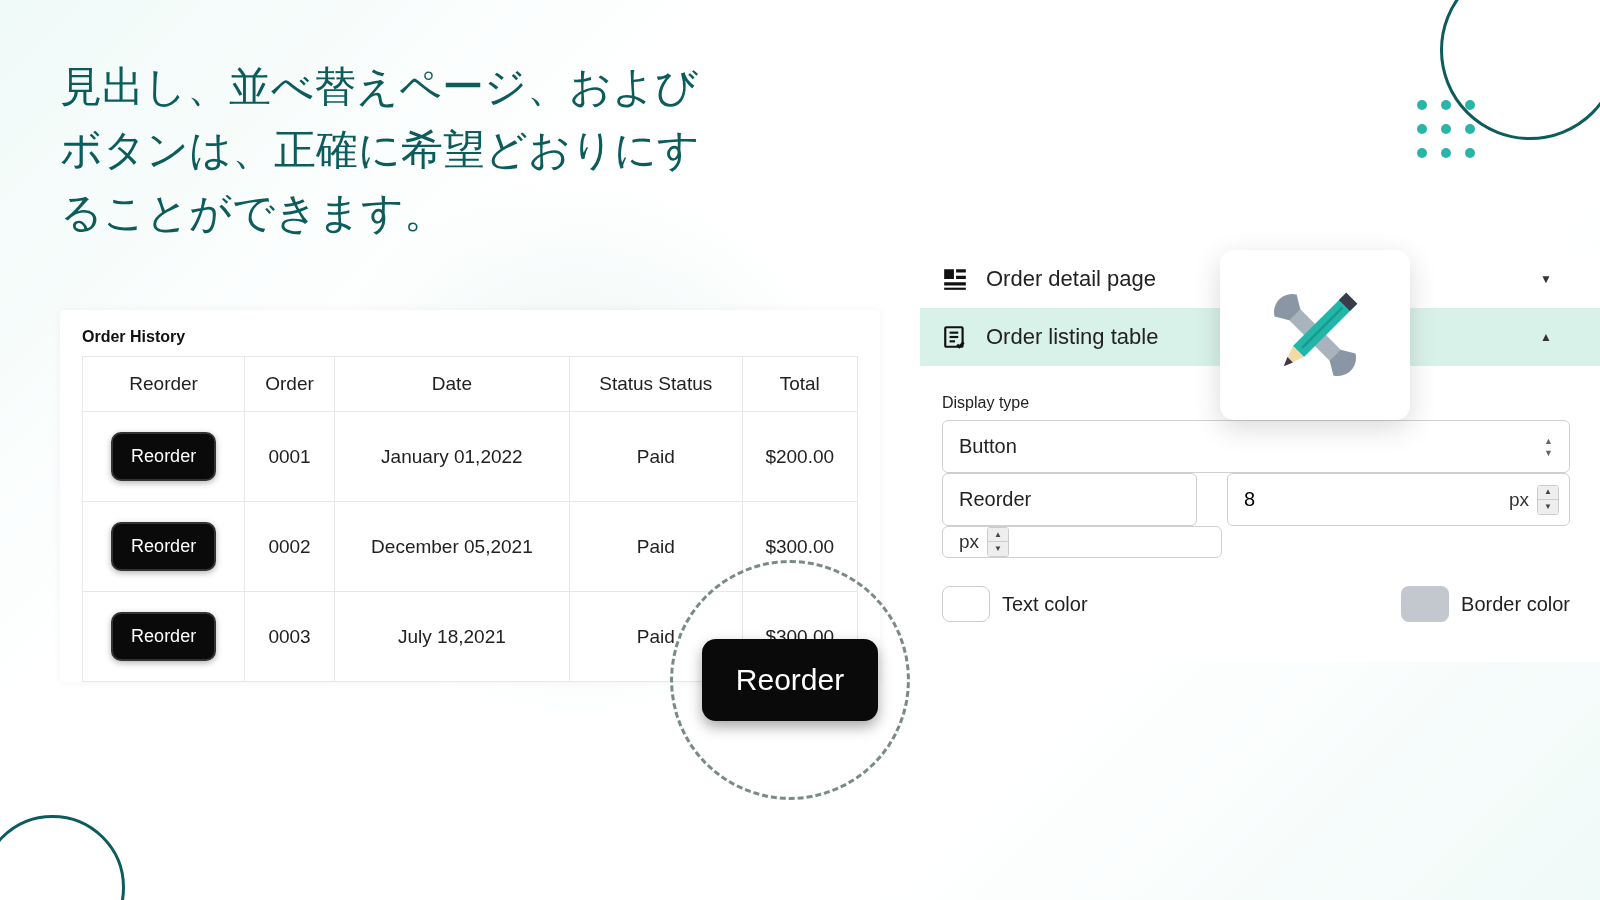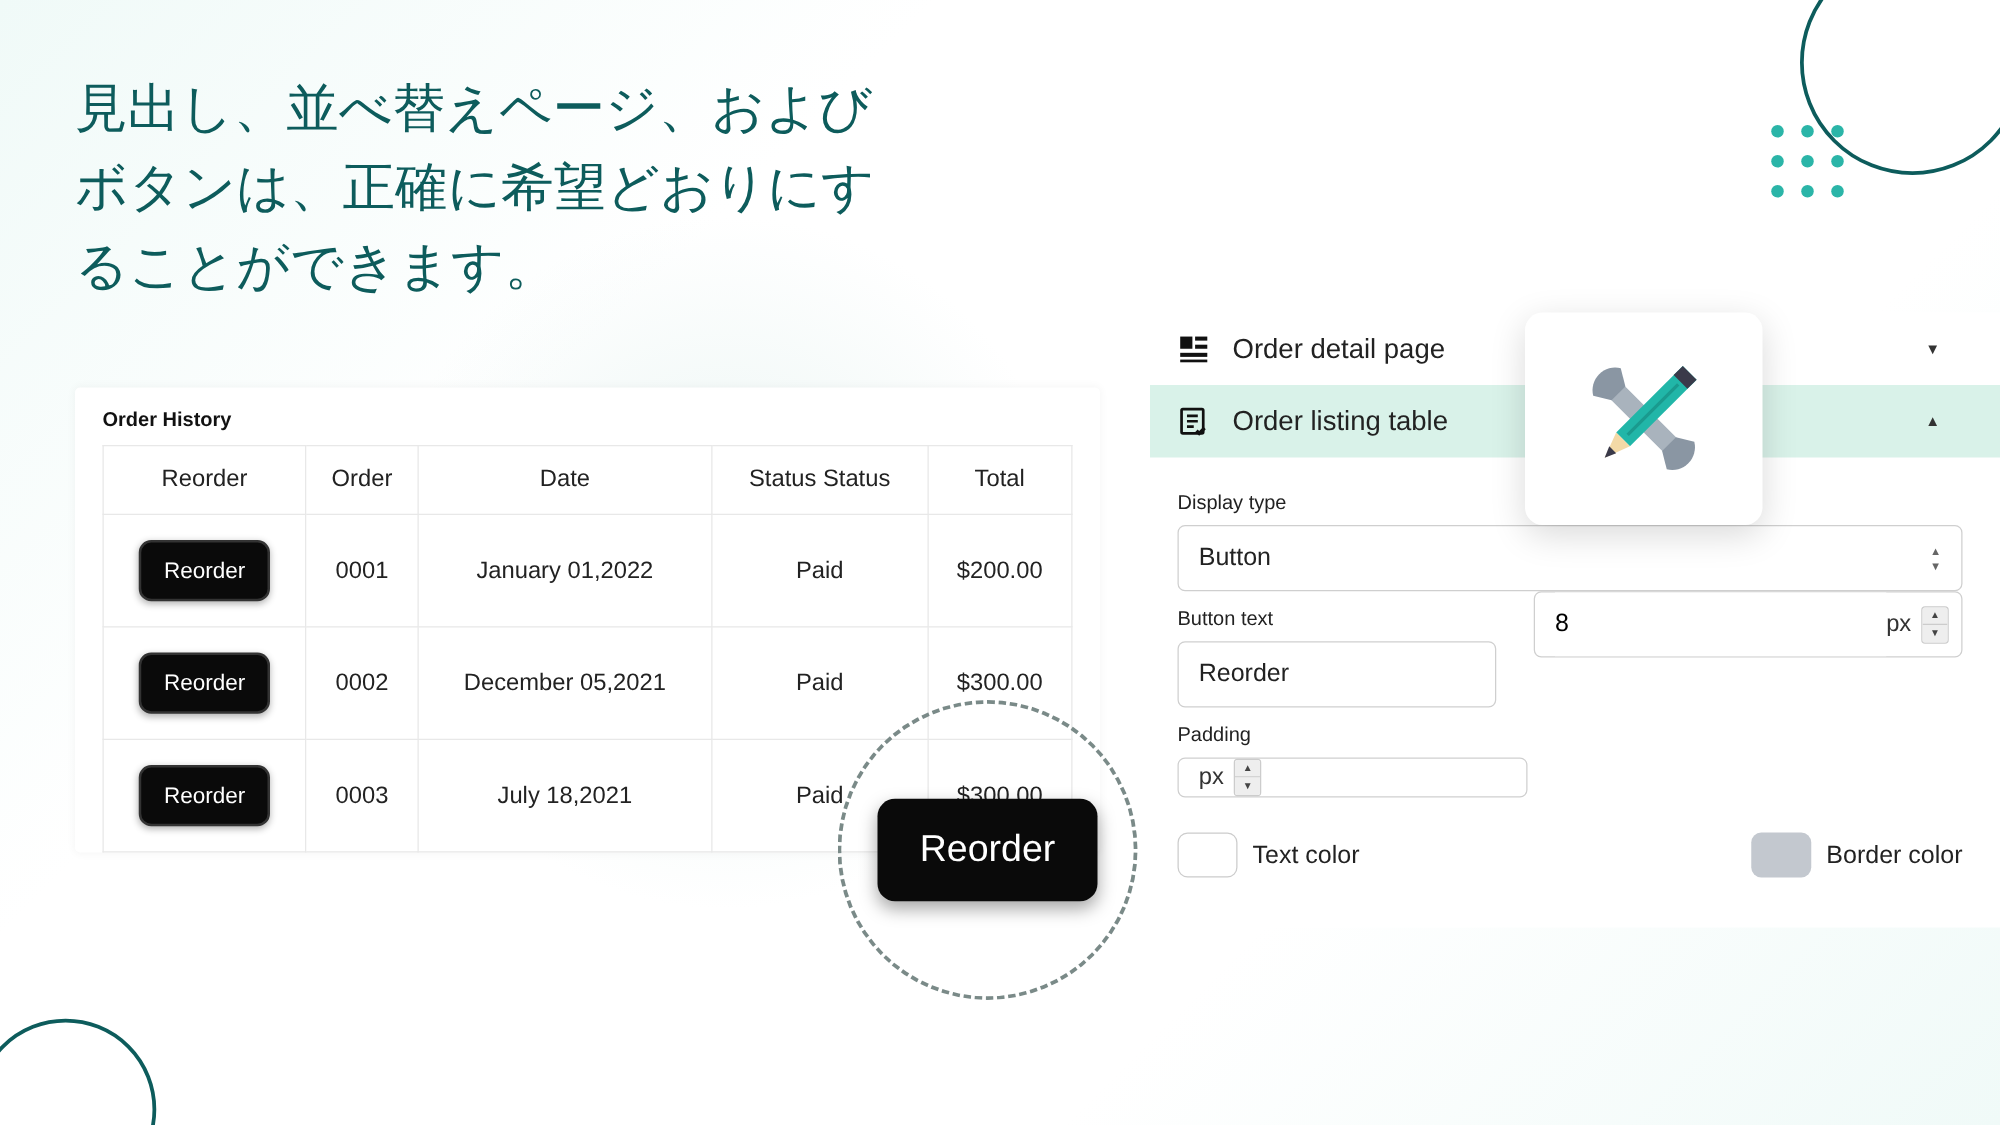--- a/index.html
+++ b/index.html
@@ -376,37 +376,35 @@
     <div class="select-box">
       <span>Button</span>
       <span class="select-caret">
           <span>▲</span>
           <span>▼</span>
         </span>
     </div>
 
     <div class="two-col">
       <div>
-        <div class="field-label">Button text</div>
         <input class="text-input" type="text" value="Reorder" style="">
       </div>
       <div>
         <div class="num-wrap">
           <input type="text" value="8" style="">
           <span class="unit">px</span>
           <div class="spinner">
             <button>▲</button>
             <button>▼</button>
           </div>
         </div>
       </div>
     </div>
 
     <div style="max-width:280px">
-      <div class="field-label">Padding</div>
       <div class="num-wrap">
         <span class="unit">px</span>
         <div class="spinner">
           <button>▲</button>
           <button>▼</button>
         </div>
       </div>
     </div>
 
     <div class="color-row">

